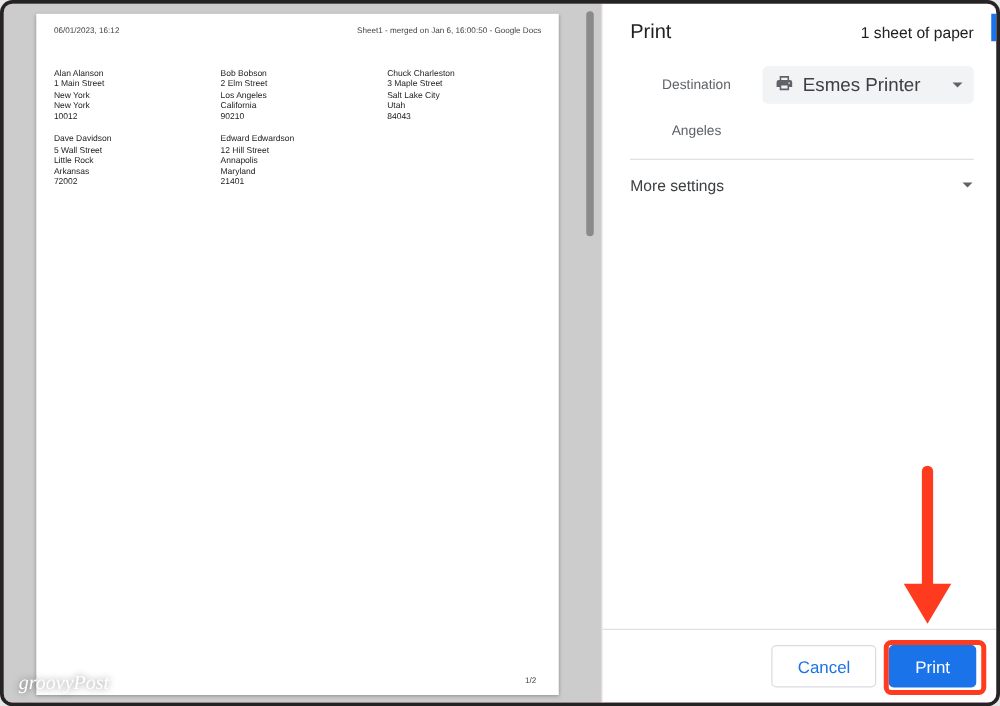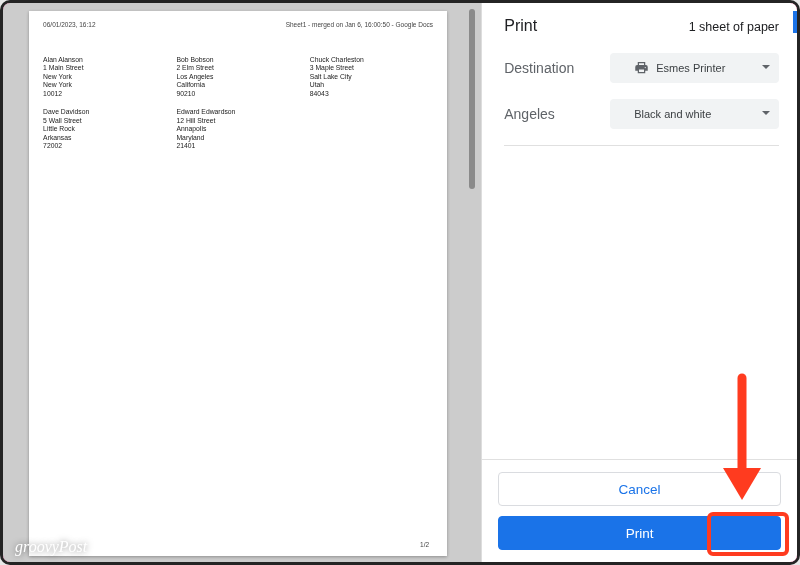--- a/index.html
+++ b/index.html
@@ -100,30 +100,30 @@
       font-size: 16px;
       font-weight: 400;
       color: #202124;
     }
     .sheet-count { font-size: 12.5px; color: #202124; }
     .setting-row {
       display: flex;
       align-items: center;
       margin-bottom: 16px;
     }
-    .setting-row .label { width: 106px; color: #5f6368; font-size: 14px; }
+    .setting-row .label { width: 106px; color: #5f6368; font-size: 11px; text-align: center; }
     .select {
       flex: 1;
       background: #f1f3f4;
       border-radius: 4px;
       height: 30px;
       display: flex;
       align-items: center;
-      padding: 0 8px 0 24px;
-      font-size: 11px;
+      padding: 0 8px 0 10px;
+      font-size: 15px;
       color: #3c4043;
       justify-content: space-between;
     }
     .select .val { display:flex; align-items:center; gap:7px; }
     .printer-icon svg { width:15px; height:15px; }
     .chevron svg { width:10px; height:10px; }
     .copies-input {
       width: 44px; height: 28px;
       background: #f1f3f4;
       border-radius: 4px;
@@ -144,21 +144,20 @@
       color: #3c4043;
       padding-bottom: 14px;
     }
     
     .actions {
       border-top: 1px solid #e0e0e0;
       padding: 12px 16px;
       display: flex;
       justify-content: flex-end;
       gap: 10px;
-      flex-direction: column;
     }
     .btn {
       height: 34px;
       padding: 0 20px;
       display: flex; align-items: center; justify-content: center;
       border-radius: 4px;
       font-size: 13.5px;
       font-family: inherit;
       cursor: pointer;
     }
@@ -268,32 +267,32 @@
                 <path d="M1 3l4 4 4-4z"></path>
               </svg>
           </span>
         </div>
       </div>
 
 
 
       <div class="setting-row">
         <div class="label">Angeles</div>
-        <div class="select">
-          <span>Black and white</span>
-          <span class="chevron">
-            <svg viewBox="0 0 10 10" fill="#5f6368">
-                <path d="M1 3l4 4 4-4z"></path>
-              </svg>
-          </span>
-        </div>
       </div>
 
       <div class="divider"></div>
 
+      <div class="more-row">
+        <span>More settings</span>
+        <span class="chevron">
+          <svg viewBox="0 0 10 10" fill="#5f6368">
+              <path d="M1 3l4 4 4-4z"></path>
+            </svg>
+        </span>
+      </div>
     </div>
 
     <div class="actions">
       <div class="btn btn-cancel">Cancel</div>
       <div class="btn btn-print">Print</div>
     </div>
   </div>
 </div>
 
 <div class="highlight"></div>

